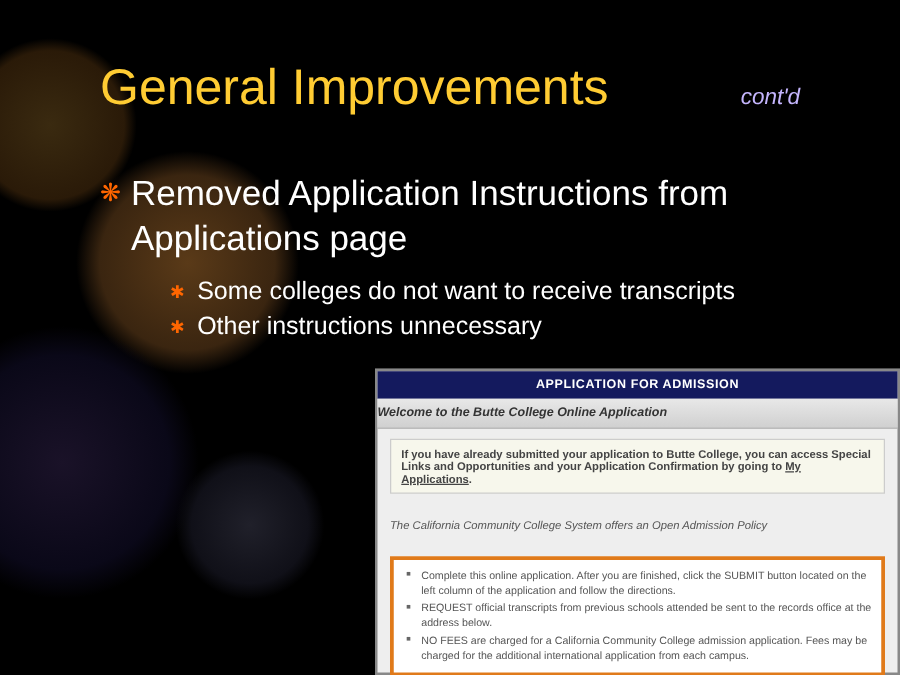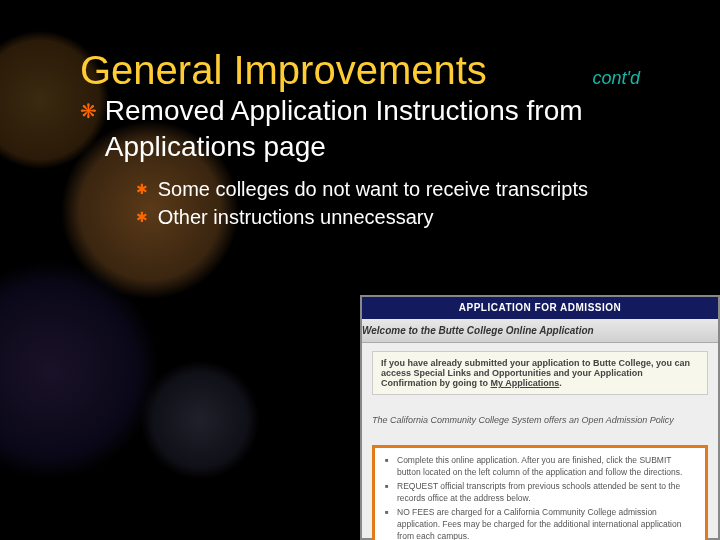--- a/index.html
+++ b/index.html
@@ -20,29 +20,30 @@
   }
   .content {
     position: relative;
     z-index: 1;
     padding: 48px 40px 0 80px;
   }
   .title-row {
     display: flex;
     align-items: baseline;
     justify-content: space-between;
+    margin-bottom: 44px;
     padding-right: 40px;
   }
   .title {
     color: #ffcc33;
     font-size: 40px;
     font-weight: 400;
   }
   .contd {
-    color: #14b8a6;
+    color: #c4b5fd;
     font-style: italic;
     font-size: 18px;
   }
   .bullet-main {
     display: flex;
     align-items: flex-start;
     margin-bottom: 12px;
   }
   .bullet-gear-icon {
     color: #ff6600;
@@ -75,21 +76,21 @@
   }
   .sub-bullet-text {
     color: #ffffff;
     font-size: 20px;
     line-height: 24px;
   }
   .screenshot-wrap {
     position: absolute;
     bottom: 0;
     right: 0;
-    width: 360px;
+    width: 420px;
     height: 245px;
     background: #eeeeee;
     border: 2px solid #888;
     z-index: 2;
   }
   .app-titlebar {
     height: 22px;
     background: #141a5e;
     color: #fff;
     text-align: center;

